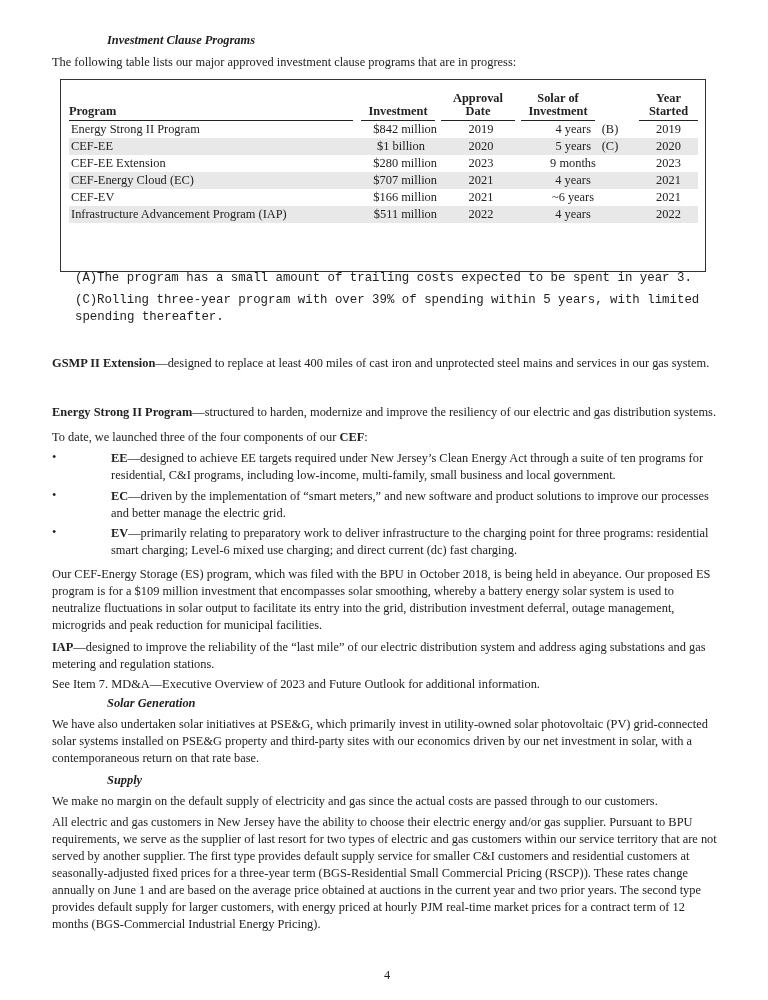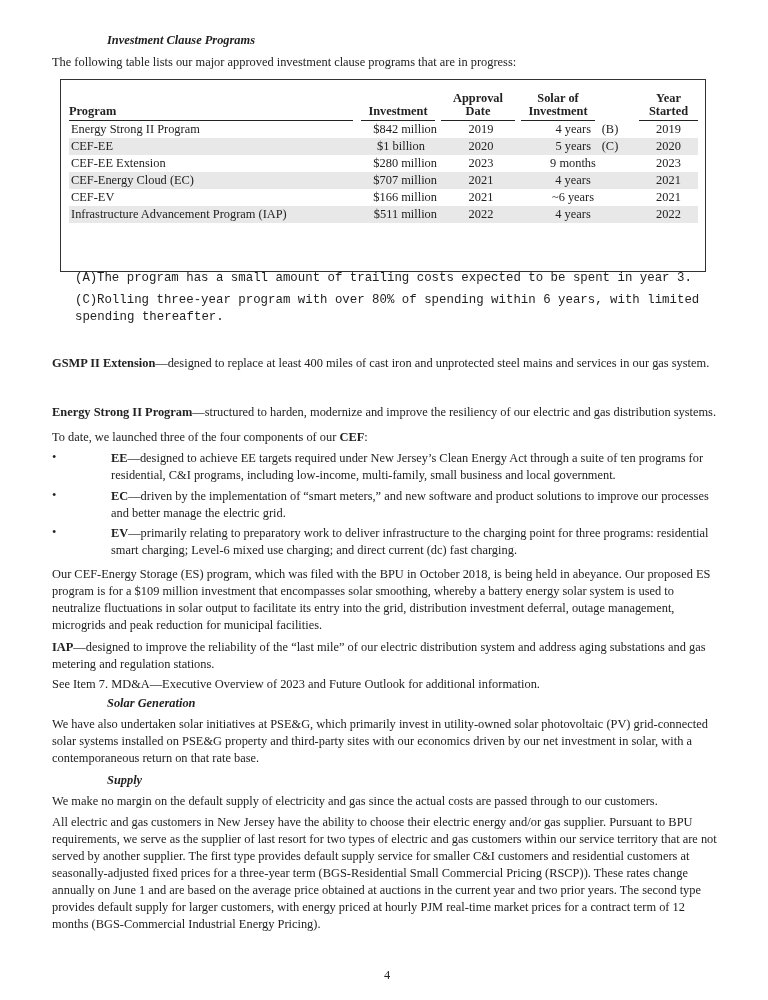--- a/index.html
+++ b/index.html
@@ -119,21 +119,21 @@
           <td class="center" colspan="2">2022</td>
           <td class="center" colspan="2">4 years</td>
           <td colspan="2" class="center" style="padding-left:14px">2022</td>
         </tr>
       </tbody>
     </table>
   </div>
 
   <div class="footnotes">
     <p><span class="fn-label">(A)</span><span>The program has a small amount of trailing costs expected to be spent in year 3.</span></p>
-    <p><span class="fn-label">(C)</span><span>Rolling three-year program with over 80% of spending within 6 years, with limited spending thereafter.</span></p>
+    <p><span class="fn-label">(C)</span><span>Rolling three-year program with over 39% of spending within 5 years, with limited spending thereafter.</span></p>
   </div>
 
   <p class="abs" style="top:355px;"><b>GSMP II Extension</b><span>—designed to replace at least 400 miles of cast iron and unprotected steel mains and services in our gas system.</span></p>
   <p class="abs" style="top:404px;"><b>Energy Strong II Program</b><span>—structured to harden, modernize and improve the resiliency of our electric and gas distribution systems.</span></p>
   <p class="abs" style="top:429px;"><span>To date, we launched three of the four components of our </span><b>CEF</b><span>:</span></p>
 
   <div class="abs" style="top:450px;">
     <span class="bullet">•</span>
     <p class="bullet-text"><b>EE</b><span>—designed to achieve EE targets required under New Jersey’s Clean Energy Act through a suite of ten programs for residential, C&amp;I programs, including low-income, multi-family, small business and local government.</span></p>
   </div>

